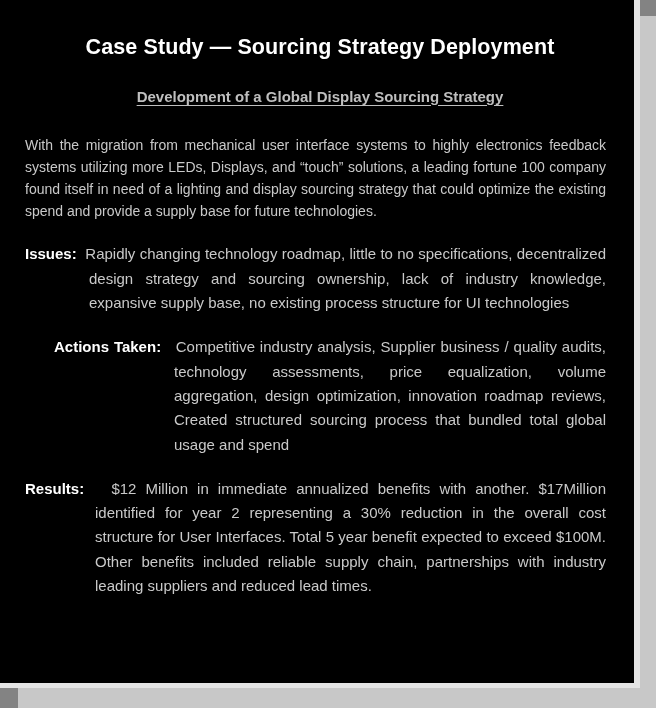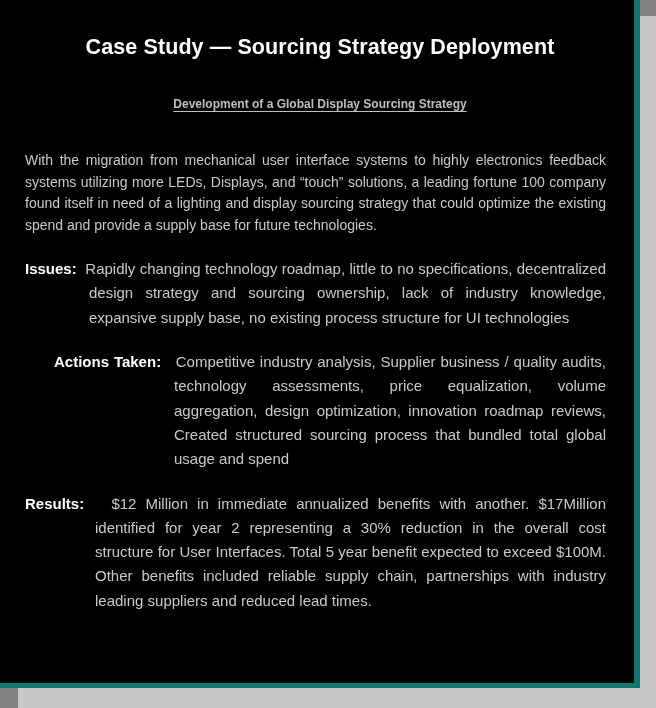--- a/index.html
+++ b/index.html
@@ -33,21 +33,21 @@
     background: #c8c8c8;
   }
 
   
   #slide-gutter {
     position: absolute;
     left: 0;
     top: 0;
     width: 640px;
     height: 688px;
-    background: #0f766e;
+    background: #e5e5e5;
   }
 
   
   #slide {
     position: absolute;
     left: 0px;
     top: 0px;
     width: 634px;
     height: 683px;
     background: #000000;
@@ -86,24 +86,24 @@
     font-weight: bold;
     text-align: center;
     margin: 0;
     padding: 36px 0 0 0;
     letter-spacing: 0.1px;
     line-height: 1.1;
   }
 
   h2.slide-subtitle {
     color: #bfbfbf;
-    font-size: 12px;
+    font-size: 15px;
     font-weight: bold;
     text-align: center;
-    margin: 13px;
+    margin: 4px;
     padding: 25px 0 0 0;
     text-decoration: underline;
     text-underline-offset: 3px;
     line-height: 1.1;
   }
 
   p.intro-paragraph {
     color: #c9c9c9;
     font-size: 14px;
     text-align: justify;

